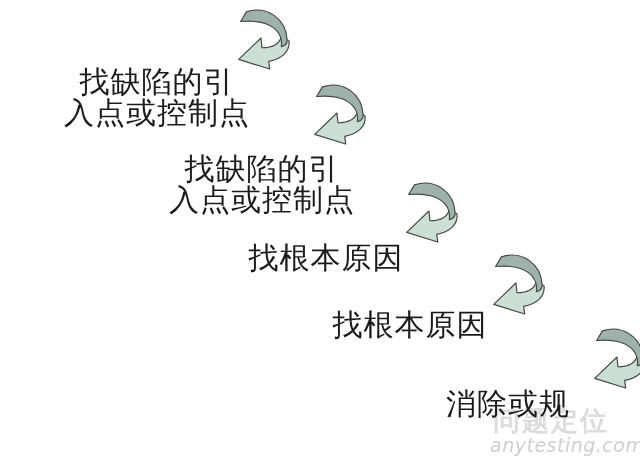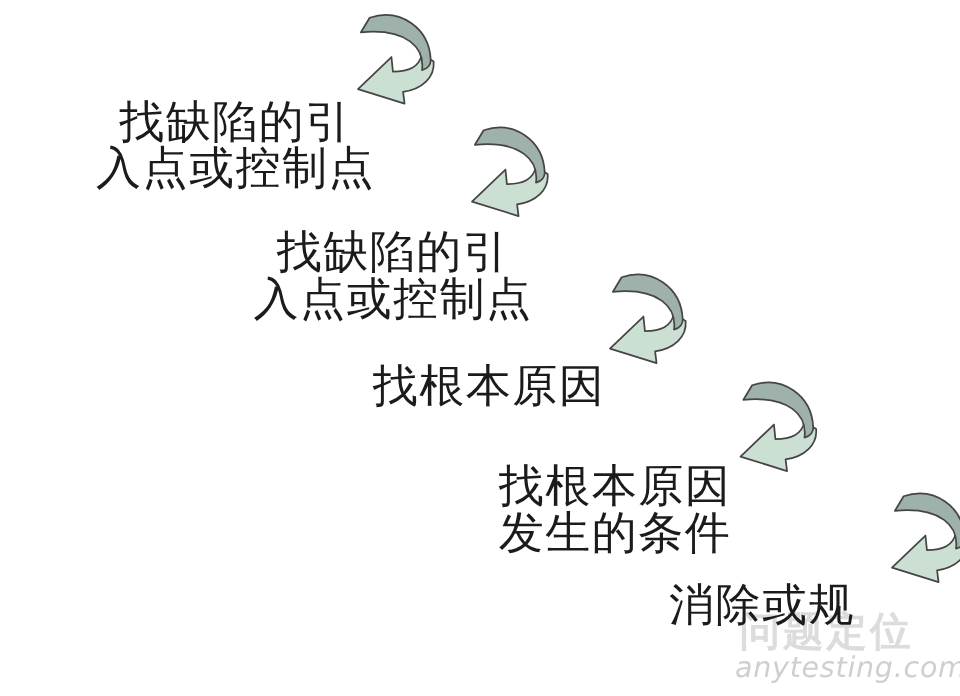--- a/index.html
+++ b/index.html
@@ -81,21 +81,20 @@
     <div>找缺陷的引</div>
     <div>入点或控制点</div>
   </div>
 
   <div class="step s4">
     <div>找根本原因</div>
   </div>
 
   <div class="step s5">
     <div>找根本原因</div>
-    <div>发生的条件</div>
   </div>
 
   <div class="step s6">
     <div>消除或规</div>
   </div>
 
   <div class="arrow a1">
     <svg viewBox="0 0 66 66" aria-hidden="true">
       <path class="band-bottom" d="M55,30 L63,35 C64,46 55,54 42,56 L43,64 L11,54 L34,32 L35,42 C46,42 53,39 55,30 Z"></path>
       <path class="band-top" d="M19,5 C40,-2 60,12 61,34 C61,37 59,40 55,41 C57,26 45,12 13,15 Z"></path>

